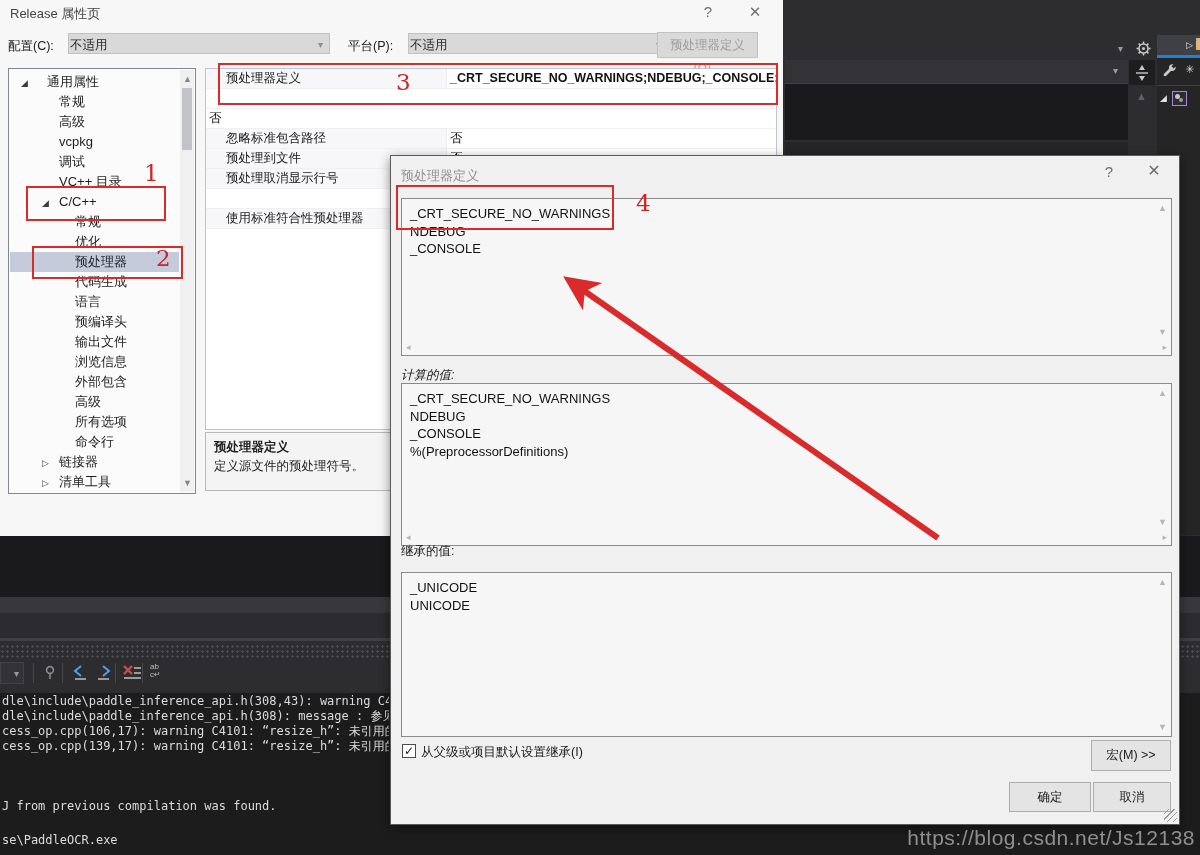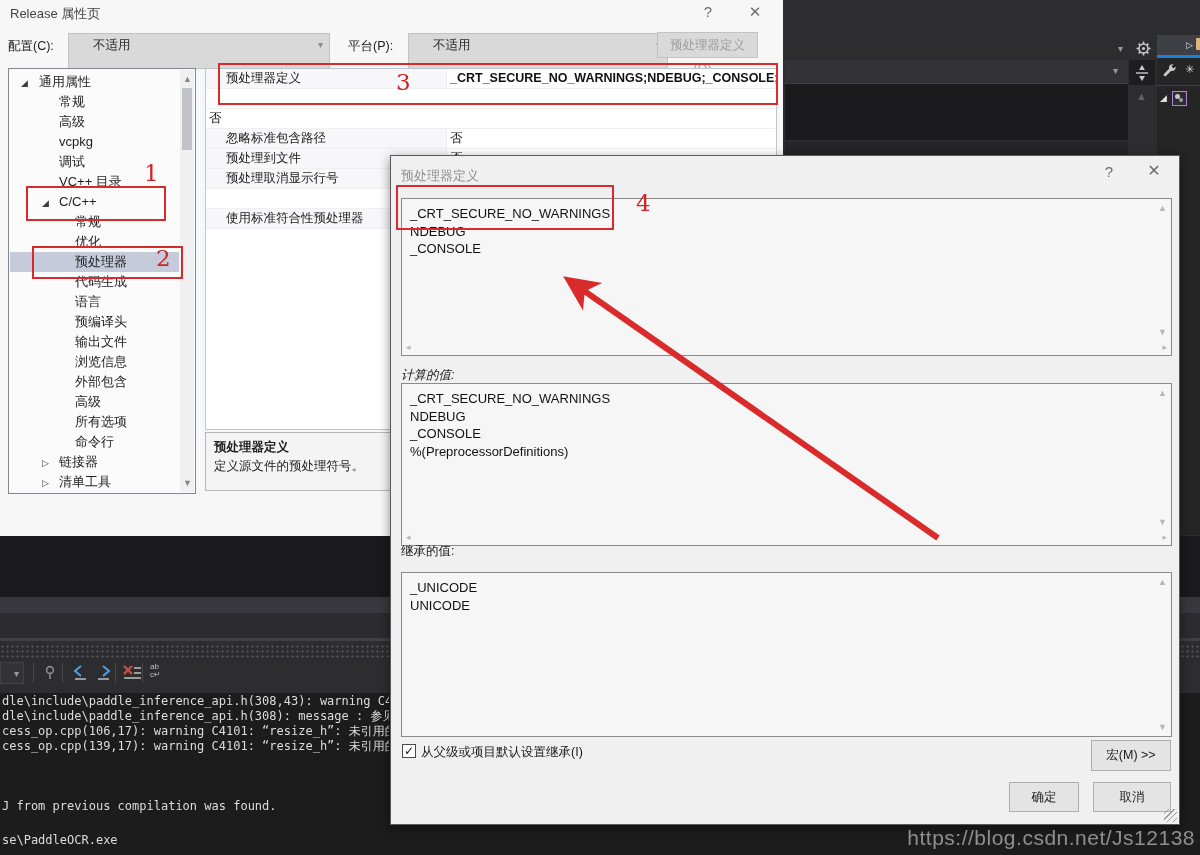--- a/index.html
+++ b/index.html
@@ -25,31 +25,31 @@
   .folder{position:absolute;top:5px;width:13px;height:10px;background:#dcb67a;border-radius:1px;}
   .folder:before{content:"";position:absolute;left:0;top:-2px;width:6px;height:2px;background:#dcb67a;border-radius:1px 1px 0 0;}
   .proj-ico{position:absolute;top:3px;width:13px;height:13px;border:1px solid #b180d7;background:#2d2d30;}
   .proj-ico:before{content:"";position:absolute;left:2px;top:2px;width:5px;height:5px;background:#c8c8c8;border-radius:50%;}
   .proj-ico:after{content:"";position:absolute;left:6px;top:6px;width:4px;height:4px;background:#9a9a9a;border-radius:50%;}
   
   #ppwin{left:0;top:0;width:783px;height:536px;background:#f7f7f7;z-index:10;font-size:13px;color:#1e1e1e;}
   .win-title{position:absolute;left:10px;top:5px;font-size:13px;color:#444;}
   .cap-btn{position:absolute;top:2px;width:26px;height:20px;text-align:center;font-size:15px;color:#6e6e6e;line-height:20px;}
   .lbl{position:absolute;font-size:12.5px;color:#1a1a1a;}
-  .combo{position:absolute;height:36px;background:#d9d9d9;border:1px solid #c2c2c2;box-sizing:border-box;
-         font-size:12.5px;line-height:22px;padding-left:24px;color:#2a2a2a;}
+  .combo{position:absolute;height:21px;background:#d9d9d9;border:1px solid #c2c2c2;box-sizing:border-box;
+         font-size:12.5px;line-height:22px;padding-left:1px;color:#2a2a2a;}
   .combo .arr{position:absolute;right:6px;top:0;color:#8a8a8a;font-size:10px;line-height:22px;}
   .btn-dis{position:absolute;background:#d9d9d9;border:1px solid #c2c2c2;box-sizing:border-box;color:#9c9c9c;
            font-size:12.5px;text-align:center;}
   #tree{left:8px;top:68px;width:188px;height:426px;background:#fbfbfb;border:1px solid #828790;box-sizing:border-box;overflow:hidden;}
   #tree-items{position:absolute;left:1px;top:3px;right:16px;}
   .titem{position:relative;height:20px;line-height:20px;font-size:13px;color:#1e1e1e;white-space:nowrap;}
   .titem.sel{background:#c6cbdb;}
   .tg{position:absolute;top:1px;font-size:9px;color:#3c3c3c;}
-  .level-0 .tg{left:11px}.level-0 .tl{padding-left:29px}
+  .level-0 .tg{left:11px}.level-0 .tl{padding-left:37px}
   .level-1 .tg{left:32px}.level-1 .tl{padding-left:49px}
   .level-2 .tl{padding-left:65px}
   .vsb{position:absolute;right:1px;top:1px;width:14px;bottom:1px;background:#f0f0f0;}
   .sar{color:#868686;font-size:9px;position:absolute;}
   .vsb-thumb{position:absolute;left:2px;top:18px;width:10px;height:62px;background:#c2c3c9;}
   #grid{left:205px;top:68px;width:572px;height:362px;background:#fff;border:1px solid #bfc4ce;box-sizing:border-box;overflow:hidden;}
   .grow{display:flex;height:19px;line-height:19px;font-size:12.5px;border-bottom:1px solid #f0f0f2;}
   .glabel{width:241px;background:#f7f7f9;padding-left:20px;box-sizing:border-box;border-right:1px solid #ececee;
           white-space:nowrap;overflow:hidden;color:#1a1a1a;}
   .gvalue{flex:1;padding-left:3px;white-space:nowrap;overflow:hidden;color:#111;}
@@ -416,21 +416,21 @@
       <span class="sar" style="right:4px;top:4px;color:#b5b5ba;">▲</span>
       <span class="sar" style="right:4px;bottom:4px;color:#b5b5ba;">▼</span>
     </div>
 
     <div class="cbx">
       <span>✓</span>
     </div>
     <span class="sec-label" style="left:30px;top:588px;">从父级或项目默认设置继承(I)</span>
 
     <div class="dlg-btn" style="left:700px;top:584px;width:80px;height:31px;line-height:29px;">宏(M) &gt;&gt;</div>
-    <div class="dlg-btn" style="left:618px;top:626px;width:70px;height:30px;line-height:28px;">确定</div>
+    <div class="dlg-btn" style="left:618px;top:626px;width:82px;height:30px;line-height:28px;">确定</div>
     <div class="dlg-btn" style="left:702px;top:626px;width:78px;height:30px;line-height:28px;">取消</div>
     <div class="grip"></div>
   </div>
 
   <div class="redbox" style="left:396px;top:185px;width:214px;height:41px;z-index:60;"></div>
   <div class="rednum" style="left:636px;top:190px;z-index:60;">4</div>
   <svg class="abs" style="left:0;top:0;z-index:62;pointer-events:none;" width="1200" height="855">
     <defs>
       <marker id="ah" markerWidth="6" markerHeight="6" refX="4.6" refY="3" orient="auto">
         <polygon points="6,3 0,0.2 1.6,3 0,5.8" fill="#d92b2b"></polygon>

